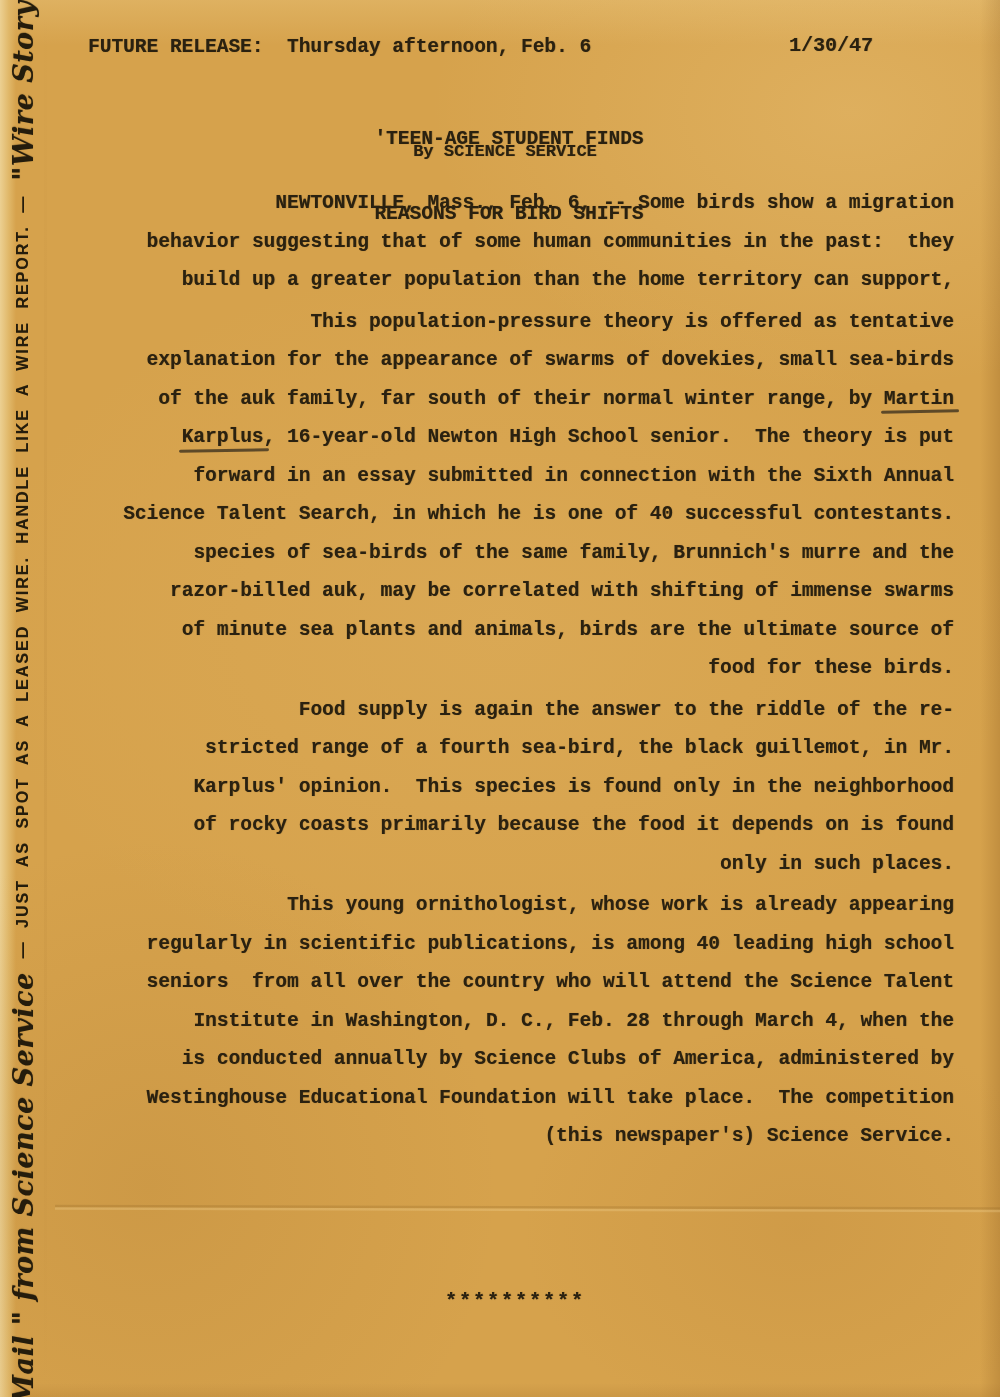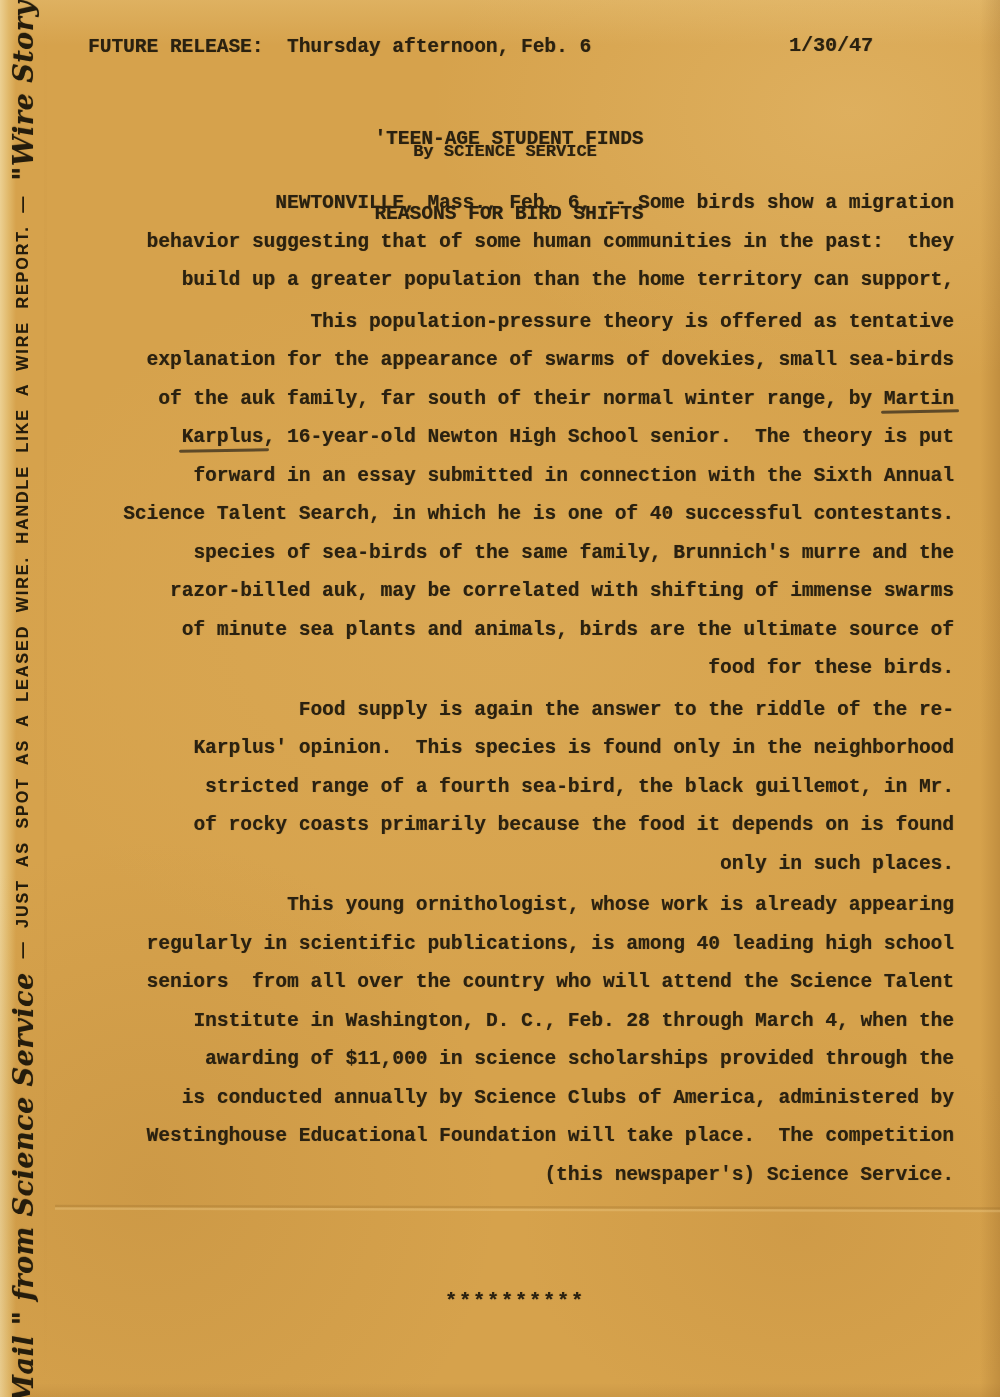--- a/index.html
+++ b/index.html
@@ -144,29 +144,28 @@
   <div class="line">explanation for the appearance of swarms of dovekies, small sea-birds</div>
   <div class="line"><span>of the auk family, far south of their normal winter range, by </span><span class="u">Martin</span></div>
   <div class="line"><span class="u">Karplus</span><span>, 16-year-old Newton High School senior.  The theory is put</span></div>
   <div class="line">forward in an essay submitted in connection with the Sixth Annual</div>
   <div class="line">Science Talent Search, in which he is one of 40 successful contestants.</div>
   <div class="line">species of sea-birds of the same family, Brunnich's murre and the</div>
   <div class="line">razor-billed auk, may be correlated with shifting of immense swarms</div>
   <div class="line">of minute sea plants and animals, birds are the ultimate source of</div>
   <div class="line">food for these birds.</div>
   <div class="line indent para-start">Food supply is again the answer to the riddle of the re-</div>
+  <div class="line">stricted range of a fourth sea-bird, the black guillemot, in Mr.</div>
   <div class="line">Karplus' opinion.  This species is found only in the neighborhood</div>
-  <div class="line">stricted range of a fourth sea-bird, the black guillemot, in Mr.</div>
   <div class="line">of rocky coasts primarily because the food it depends on is found</div>
   <div class="line">only in such places.</div>
   <div class="line indent para-start">This young ornithologist, whose work is already appearing</div>
   <div class="line">regularly in scientific publications, is among 40 leading high school</div>
   <div class="line">seniors  from all over the country who will attend the Science Talent</div>
   <div class="line">Institute in Washington, D. C., Feb. 28 through March 4, when the</div>
-  <div class="line">awarding of $11,000 in science scholarships provided through the</div>
   <div class="line">is conducted annually by Science Clubs of America, administered by</div>
   <div class="line">Westinghouse Educational Foundation will take place.  The competition</div>
   <div class="line">(this newspaper's) Science Service.</div>
 </div>
 
 <div class="asterisk-row ink">**********</div>
 
 <div class="crease"></div>
 <div class="edge-shade-left"></div>
 

